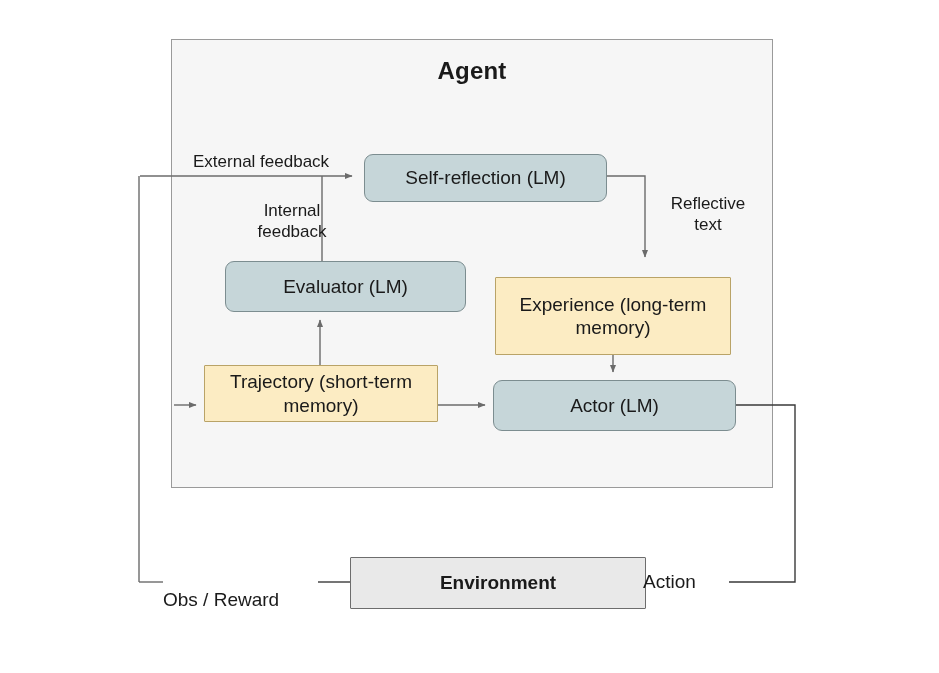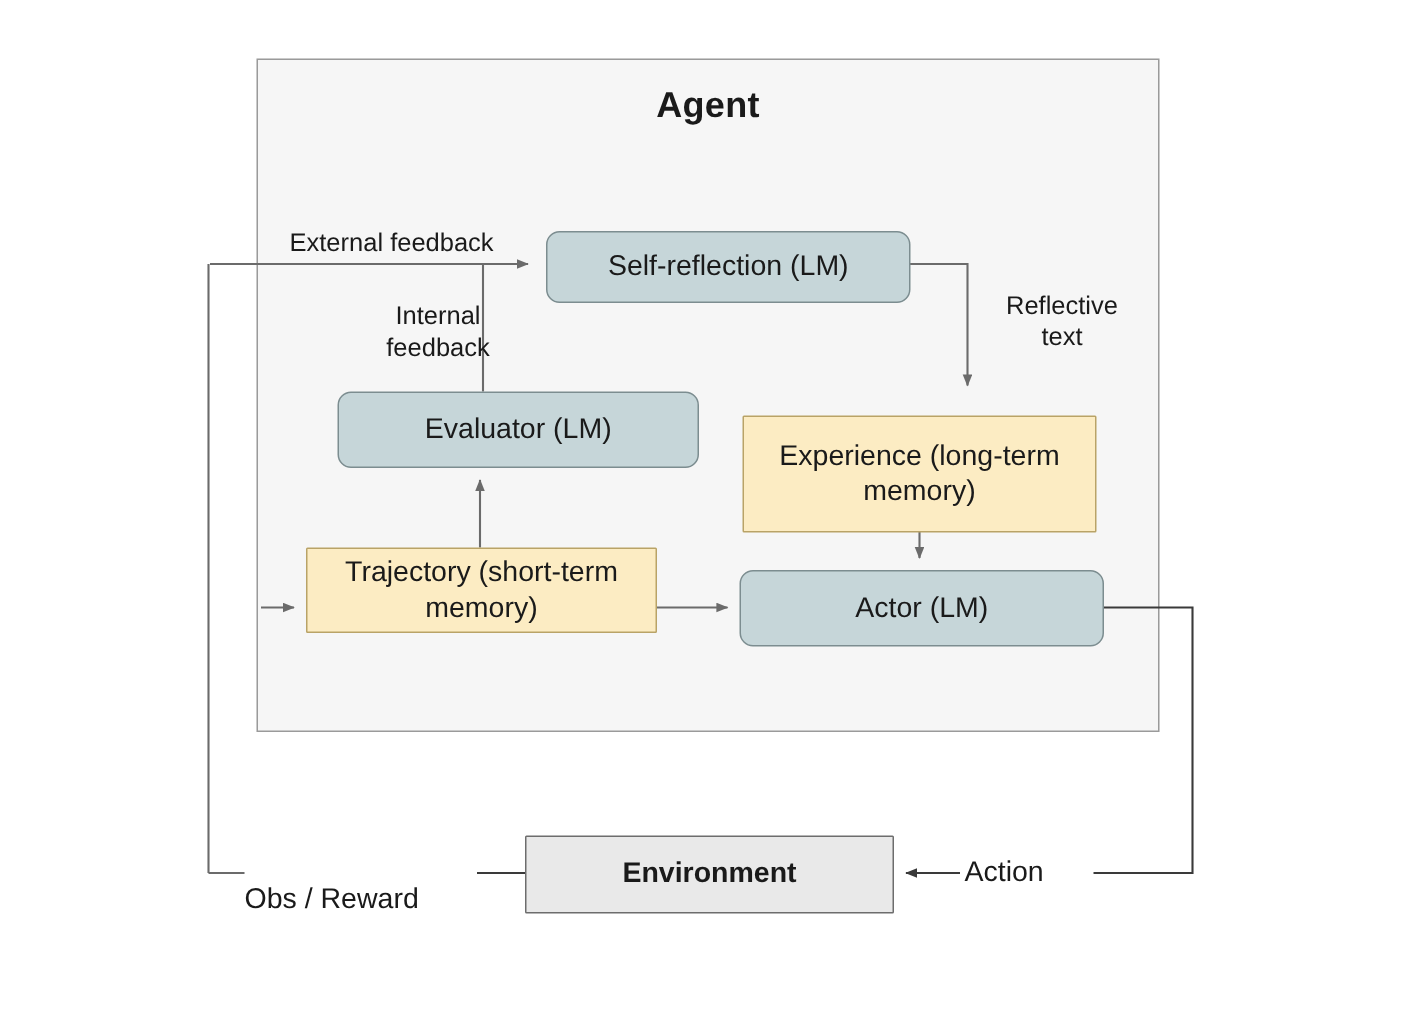--- a/index.html
+++ b/index.html
@@ -70,21 +70,21 @@
     background: #e9e9e9;
     border: 1px solid #6d6d6d;
     border-radius: 1px;
     font-weight: bold;
   }
   #node-selfreflection { left: 364px; top: 154px; width: 243px; height: 48px; }
   #node-evaluator      { left: 200px; top: 261px; width: 241px; height: 51px; margin-left: 25px; }
   #node-experience     { left: 495px; top: 265px; width: 236px; height: 78px; margin-top: 12px; }
   #node-trajectory     { left: 204px; top: 365px; width: 234px; height: 57px; }
   #node-actor          { left: 493px; top: 380px; width: 243px; height: 51px; }
-  #node-environment    { left: 350px; top: 557px; width: 246px; height: 52px; }
+  #node-environment    { left: 350px; top: 557px; width: 296px; height: 52px; }
 
   .edge-label {
     position: absolute;
     font-size: 17px;
     line-height: 1.25;
     text-align: center;
     white-space: pre-line;
   }
   #label-external { left: 193px; top: 151px; text-align: right; }
   #label-internal { left: 244px; top: 200px; width: 96px; }

